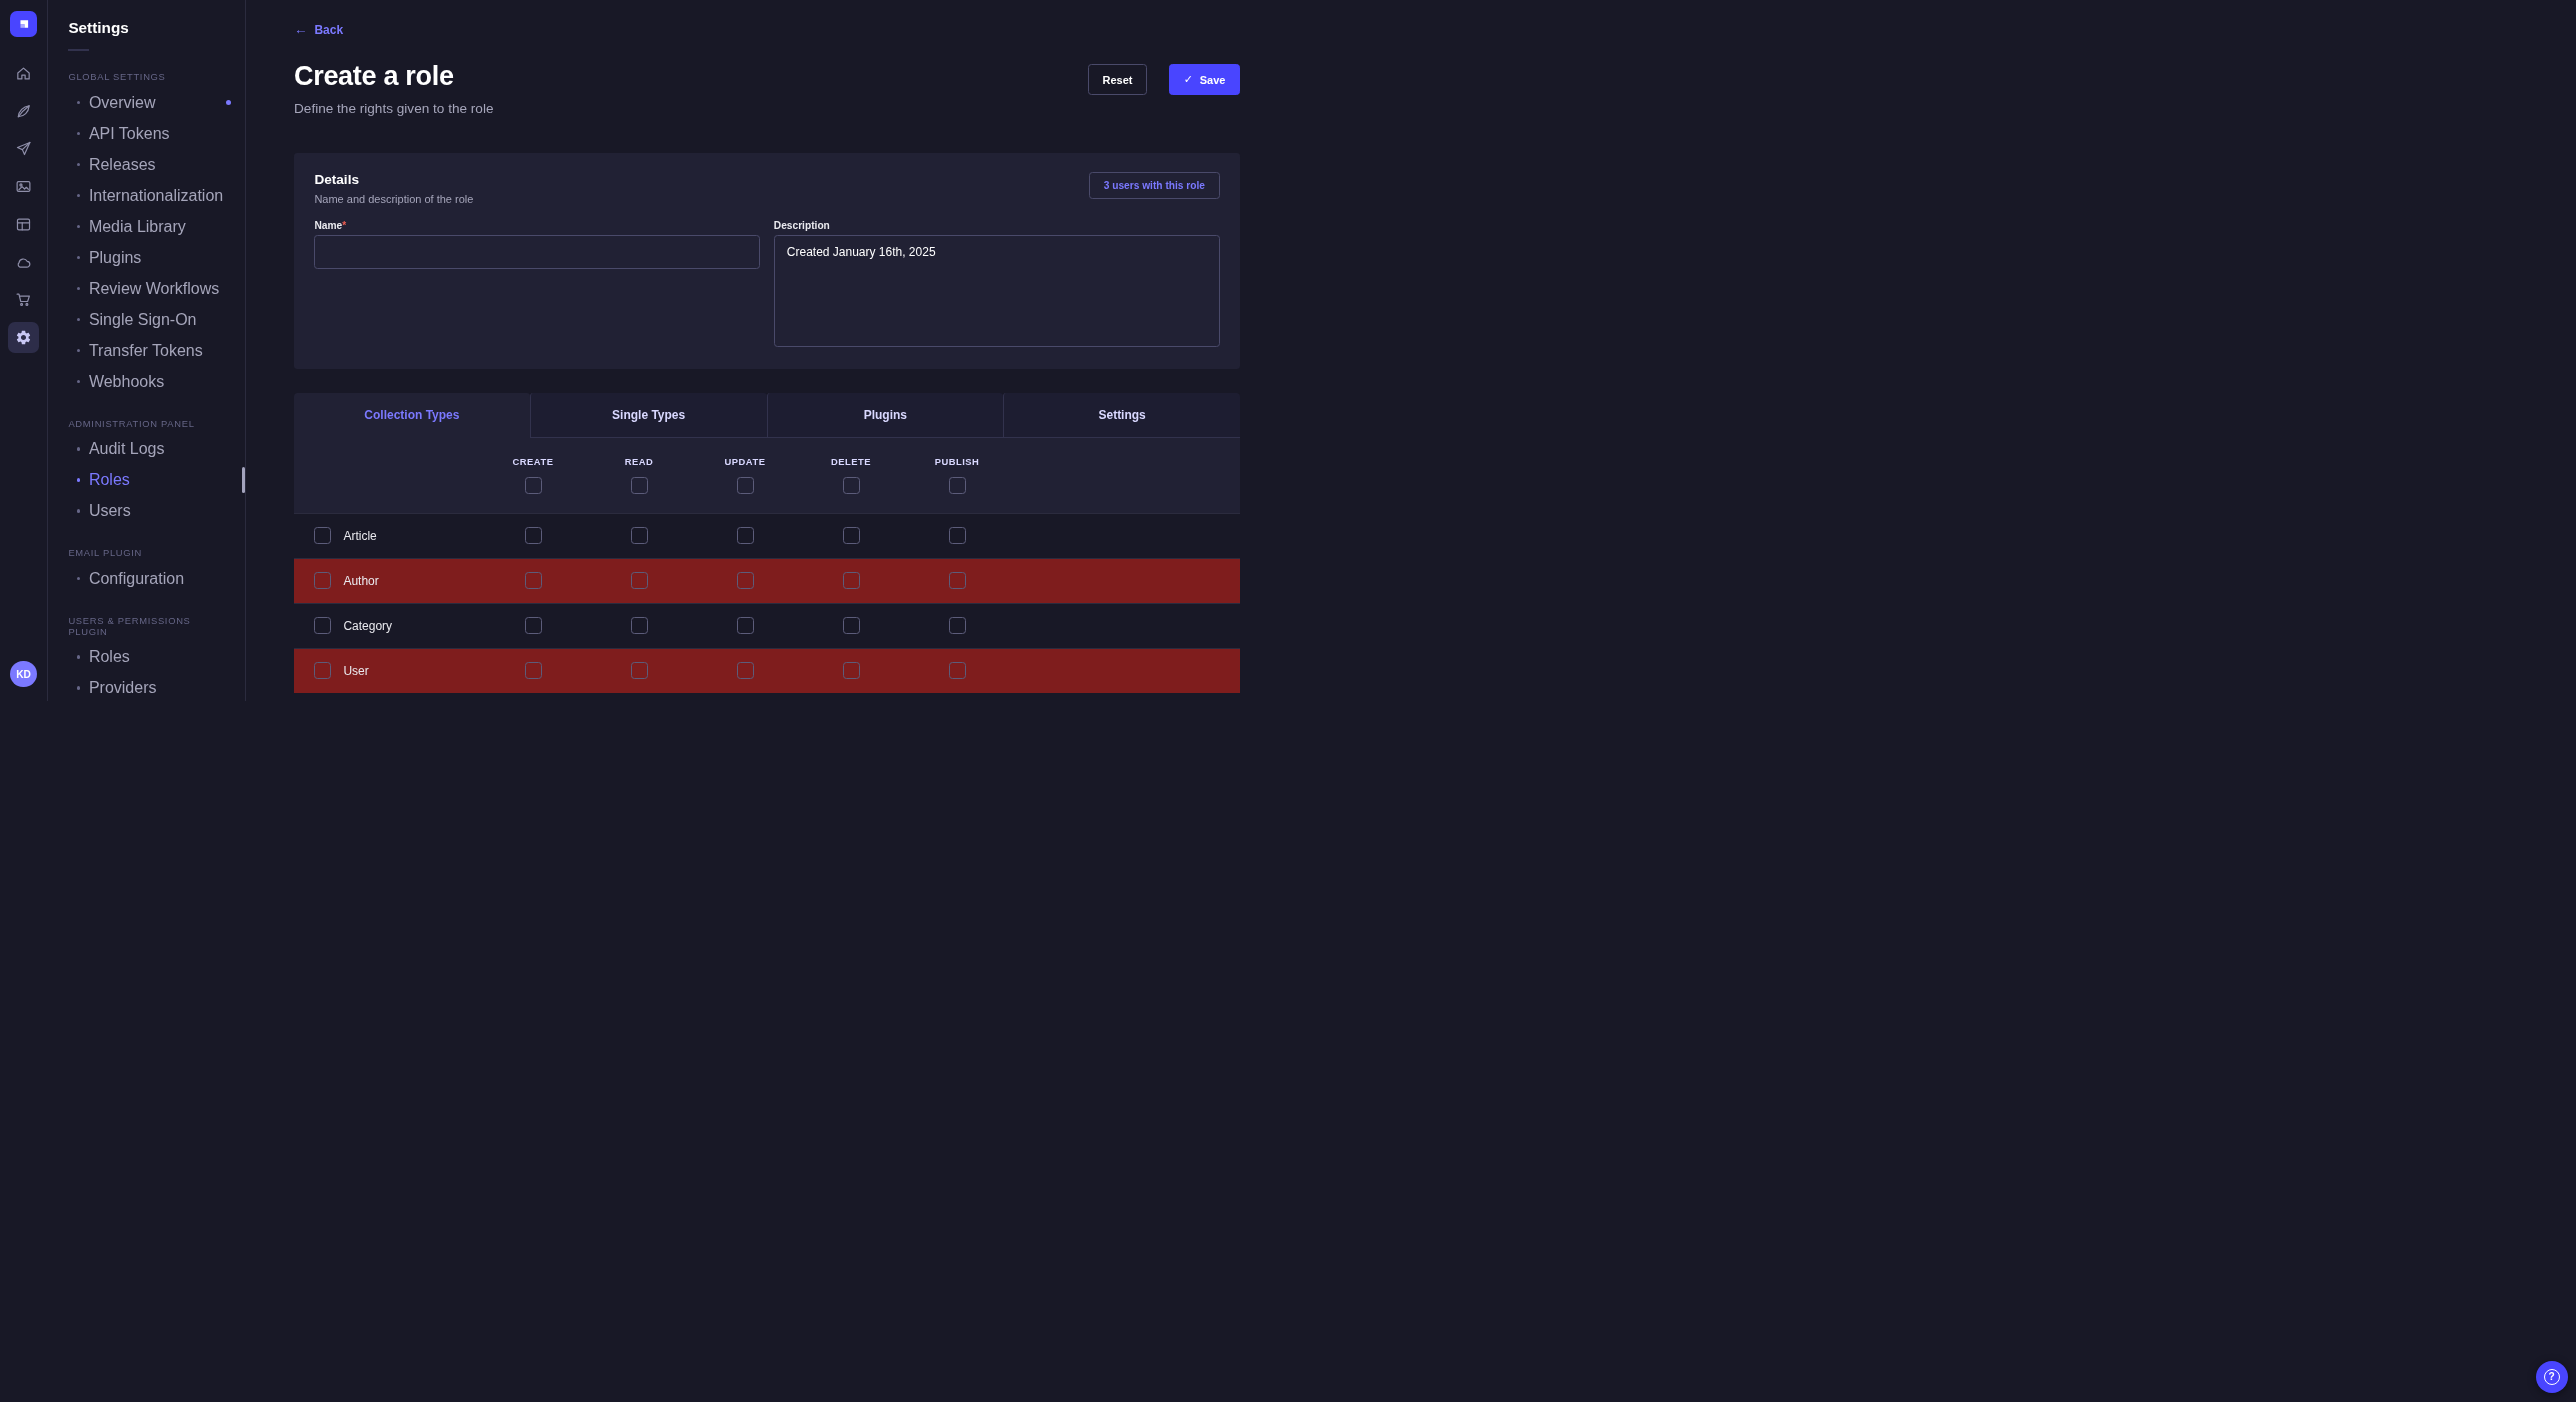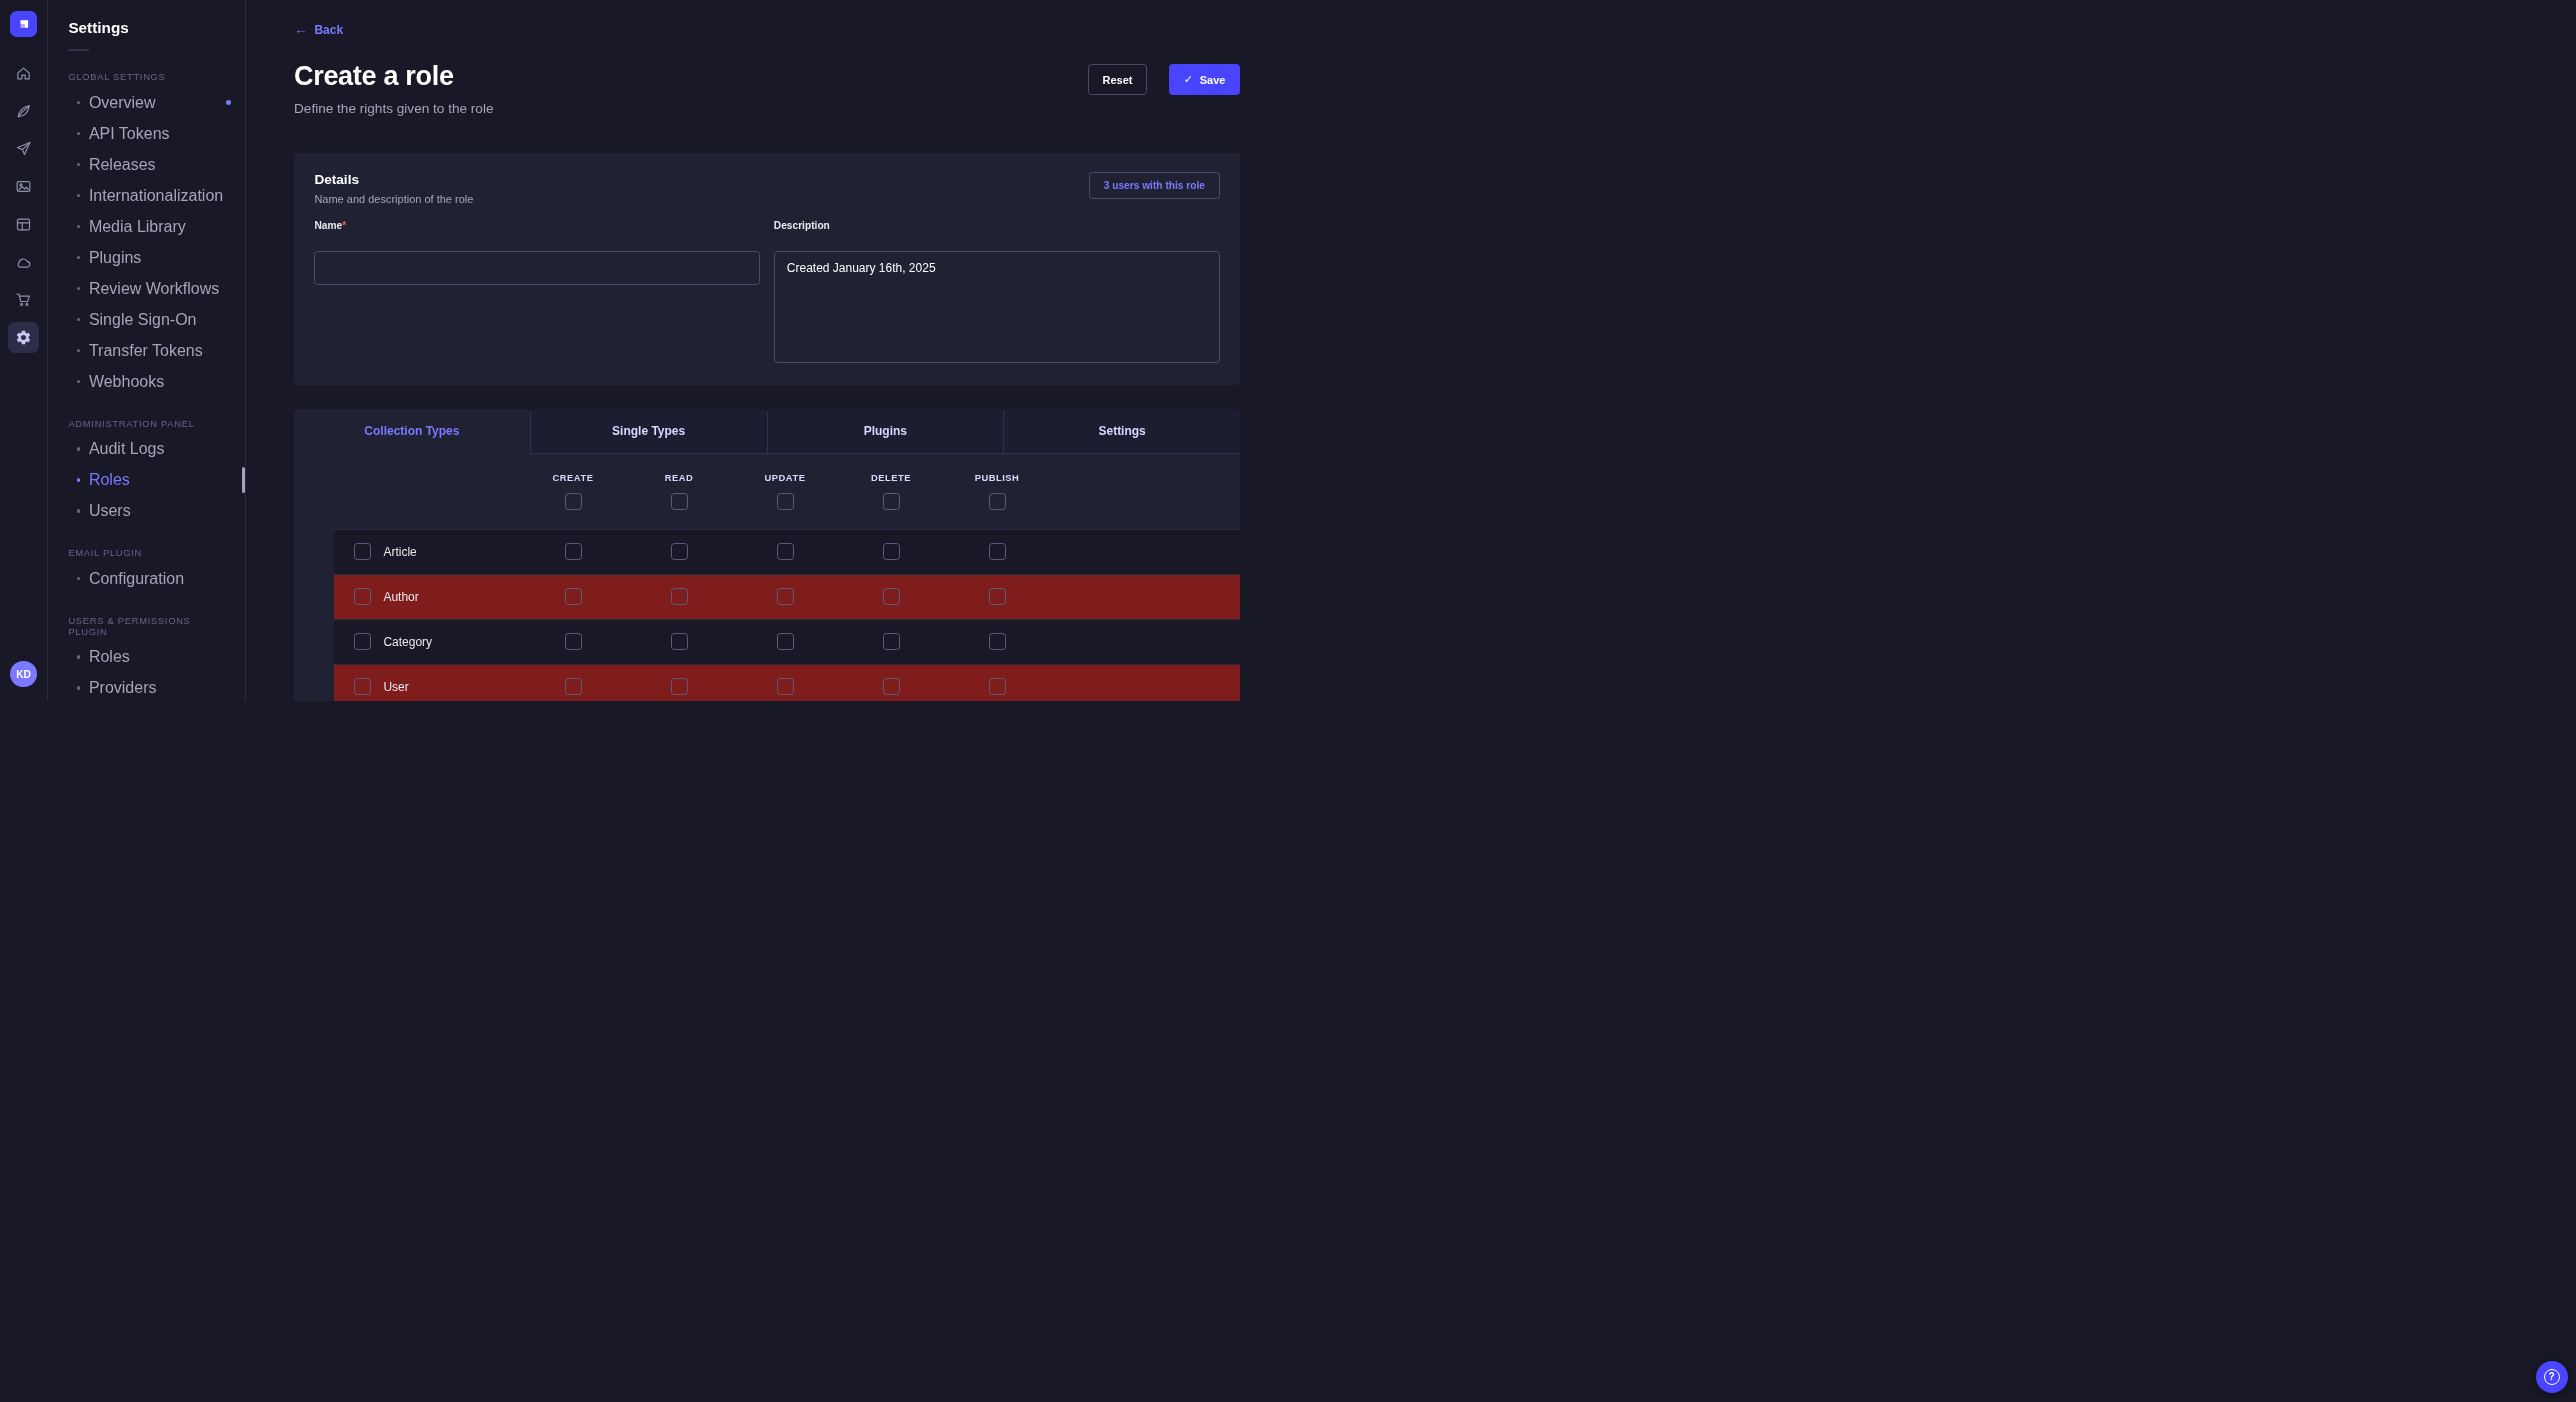--- a/index.html
+++ b/index.html
@@ -52,38 +52,38 @@
 
   
   .card { background:#212134; border-radius:3.4px; }
   .details-card { margin-top:37px; padding:19px 20.4px 22px; }
   .details-head { display:flex; justify-content:space-between; align-items:flex-start; }
   .details-title { font-size:13.6px; font-weight:700; color:#fff; }
   .details-sub { font-size:11px; color:#a5a5ba; margin-top:6px; }
   .users-btn { height:27px; padding:0 13.6px; border-radius:3.4px; border:0.9px solid #4a4a6a;
           background:transparent; color:#7b79ff; font-size:10.2px; font-weight:700; cursor:pointer; font-family:inherit; }
   .form-row { display:flex; gap:13.6px; margin-top:15.3px; }
-  .form-col { flex:1; display:flex; flex-direction:column; gap:20px; }
+  .form-col { flex:1; display:flex; flex-direction:column; gap:4px; }
   .field-label { font-size:10.2px; font-weight:700; color:#eaeaef; }
   .req { color:#ee5e52; }
   .text-input { height:34px; background:#212134; border:0.9px solid #4a4a6a; border-radius:3.4px;
           padding:0 12px; color:#fff; font-size:12px; font-family:inherit; outline:none; }
   .textarea { height:112px; background:#212134; border:0.9px solid #4a4a6a; border-radius:3.4px;
           padding:8.5px 12px; color:#fff; font-size:12px; font-family:inherit; resize:none; outline:none; line-height:1.45; }
 
   
   .perm-card { margin-top:24px; border-radius:3.4px 3.4px 0 0; overflow:hidden; }
   .tabs { display:flex; }
   .tab { flex:1; height:45px; background:#1d1d31; border:none; border-bottom:0.9px solid #32324d;
           color:#d9d8ff; font-size:12px; font-weight:600; cursor:pointer; font-family:inherit;
           border-radius:3.4px 3.4px 0 0; }
   .tab + .tab { border-left:0.9px solid #32324d; }
   .tab.active { background:#212134; color:#7b79ff; border-bottom:0.9px solid transparent; }
   .perm-table { background:#212134; }
-  .t-grid { display:grid; grid-template-columns:186px 106px 106px 106px 106px 106px 1fr; align-items:center;margin-left:40px; }
+  .t-grid { display:grid; grid-template-columns:186px 106px 106px 106px 106px 106px 1fr; align-items:center; }
   .t-head { height:75px; }
   .t-headcell { display:flex; flex-direction:column; align-items:center; gap:10.2px; }
   .col-name { font-size:9.4px; font-weight:700; letter-spacing:0.5px; color:#d9d8ff; }
   .t-row { height:45px; border-top:0.9px solid #2b2b3e; }
   .t-row.dark { background:#181826; }
   .t-row.light { background:#7f1d1d; }
   .t-labelcell { display:flex; align-items:center; gap:12px; padding-left:20.4px; }
   .row-name { font-size:12px; color:#eaeaef; }
   .t-cell { display:flex; justify-content:center; }
   .cb { width:17px; height:17px; border:0.9px solid #5c5c7a; border-radius:3.4px; background:transparent;

